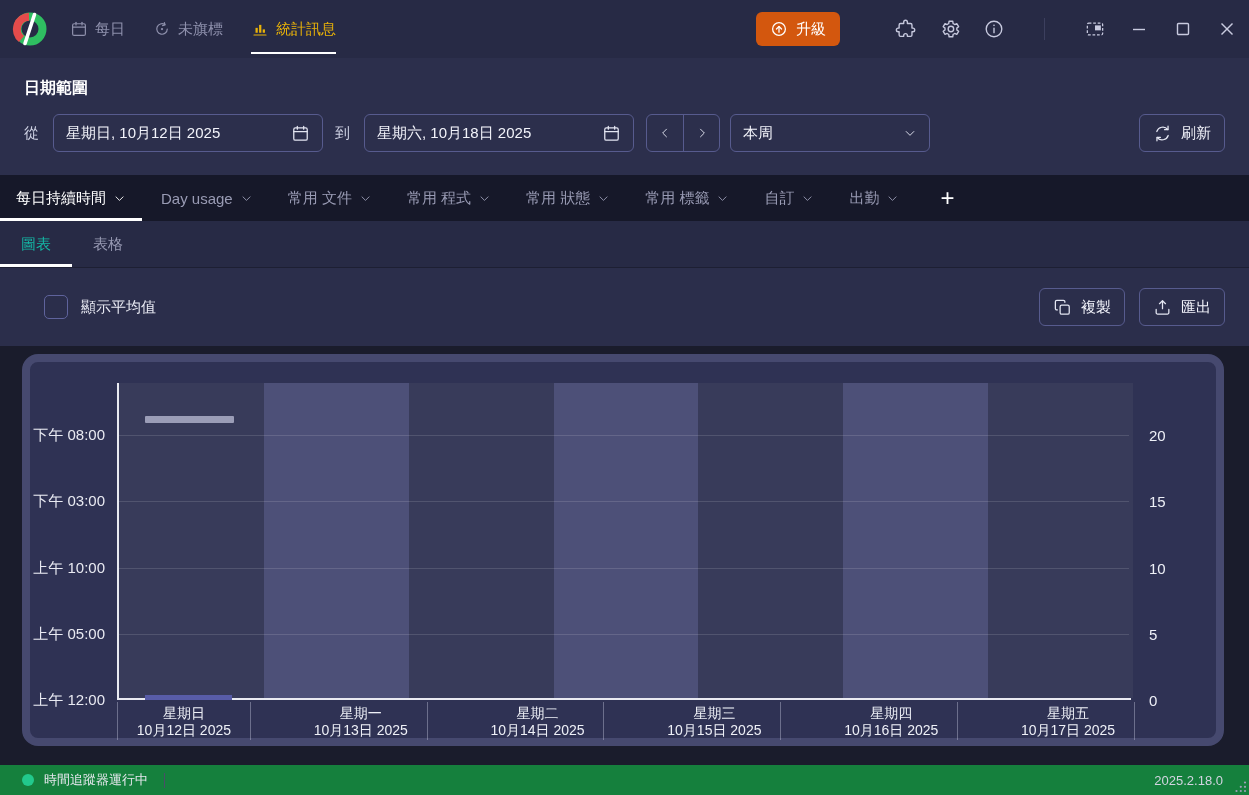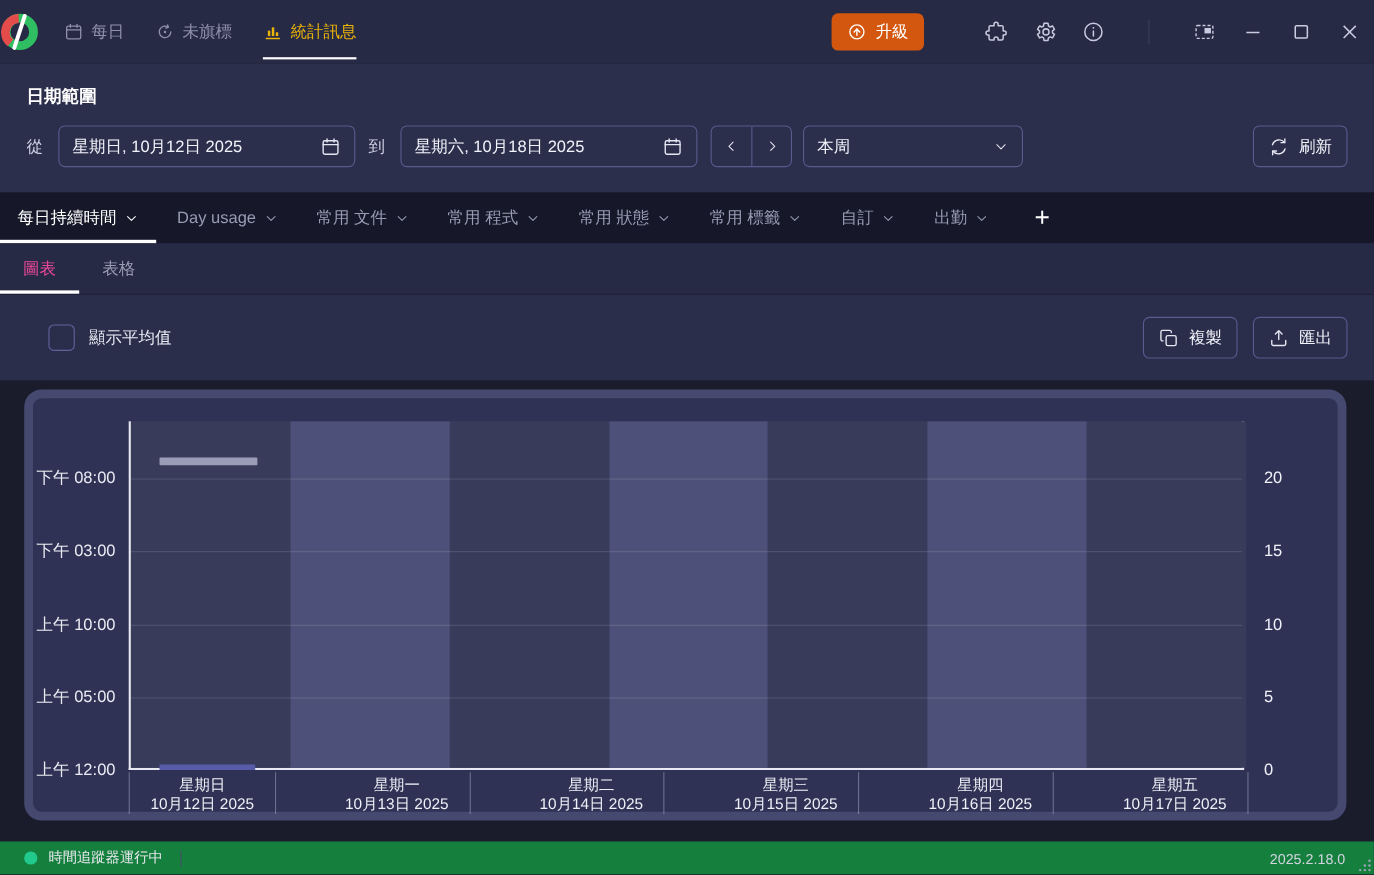--- a/index.html
+++ b/index.html
@@ -5,21 +5,21 @@
   * { margin:0; padding:0; box-sizing:border-box; }
   html,body { width:1249px; height:795px; overflow:hidden; }
   body {
     font-family:"Liberation Sans","DejaVu Sans",sans-serif;
     background:#1a1c2c; color:#eceef6; font-size:15px;
   }
   svg { display:block; }
   .window { width:1249px; height:795px; display:flex; flex-direction:column; }
 
   
-  .titlebar { height:58px; background:#272a45; display:flex; align-items:center; flex:none; }
+  .titlebar { height:58px; background:#272a45; display:flex; align-items:center; padding-left:12px; flex:none; }
   .logo { width:36px; height:36px; margin-right:8px; flex:none; }
   .topnav { display:flex; align-items:stretch; height:58px; }
   .nav-item { display:flex; align-items:center; gap:7px; margin:0 14px; color:#8e90ac; position:relative; cursor:default; }
   .nav-item.active { color:#eab308; }
   .nav-item.active::after { content:""; position:absolute; left:0; right:0; bottom:4px; height:2px; background:#ffffff; }
   .nicon svg { stroke:currentColor; fill:none; stroke-width:1.6; stroke-linecap:round; stroke-linejoin:round; }
   .upgrade { margin-left:auto; margin-right:44px; height:34px; padding:0 14px; background:#d3570e; border:none; border-radius:6px;
              color:#fff; font-size:15px; display:flex; align-items:center; gap:8px; font-family:inherit; }
   .upgrade svg { stroke:#fff; fill:none; stroke-width:1.7; stroke-linecap:round; stroke-linejoin:round; }
   .iconbtn { width:36px; height:36px; margin:0 4px; background:transparent; border:none; color:#c7c9de; display:grid; place-items:center; }
@@ -50,21 +50,21 @@
   .stat-tabs { height:46px; background:#161829; display:flex; align-items:stretch; flex:none; }
   .stab { display:flex; align-items:center; gap:7px; padding:0 16px; margin-right:3px; color:#999bb4; position:relative; cursor:default; }
   .stab.active { color:#ffffff; }
   .stab.active::after { content:""; position:absolute; left:0; right:0; bottom:0; height:3px; background:#ffffff; }
   .stab svg { stroke:currentColor; fill:none; stroke-width:1.7; stroke-linecap:round; stroke-linejoin:round; }
   .plusbtn { background:transparent; border:none; color:#fff; font-size:24px; padding:0 16px; margin-left:6px; font-family:inherit; }
 
   
   .view-tabs { height:47px; background:#272a45; display:flex; align-items:stretch; flex:none; border-bottom:1px solid rgba(0,0,0,.25); }
   .vtab { display:flex; align-items:center; padding:0 21px; color:#999bb4; position:relative; cursor:default; }
-  .vtab.active { color:#ec4899;font-family:Liberation Mono, monospace; }
+  .vtab.active { color:#14b8a6;font-family:Liberation Mono, monospace; }
   .vtab.active::after { content:""; position:absolute; left:0; right:0; bottom:0; height:3px; background:#ffffff; }
 
   
   .toolbar { height:78px; background:#2b2e4b; display:flex; align-items:center; padding:0 24px; flex:none; }
   .checkbox { width:24px; height:24px; border:1.5px solid #5f639c; border-radius:5px; margin:0 13px 0 20px; background:transparent; }
   .tb-label { color:#eaebf4; }
   .tb-spacer { flex:1; }
   .toolbar .ghostbtn { margin-left:14px; }
 
   

